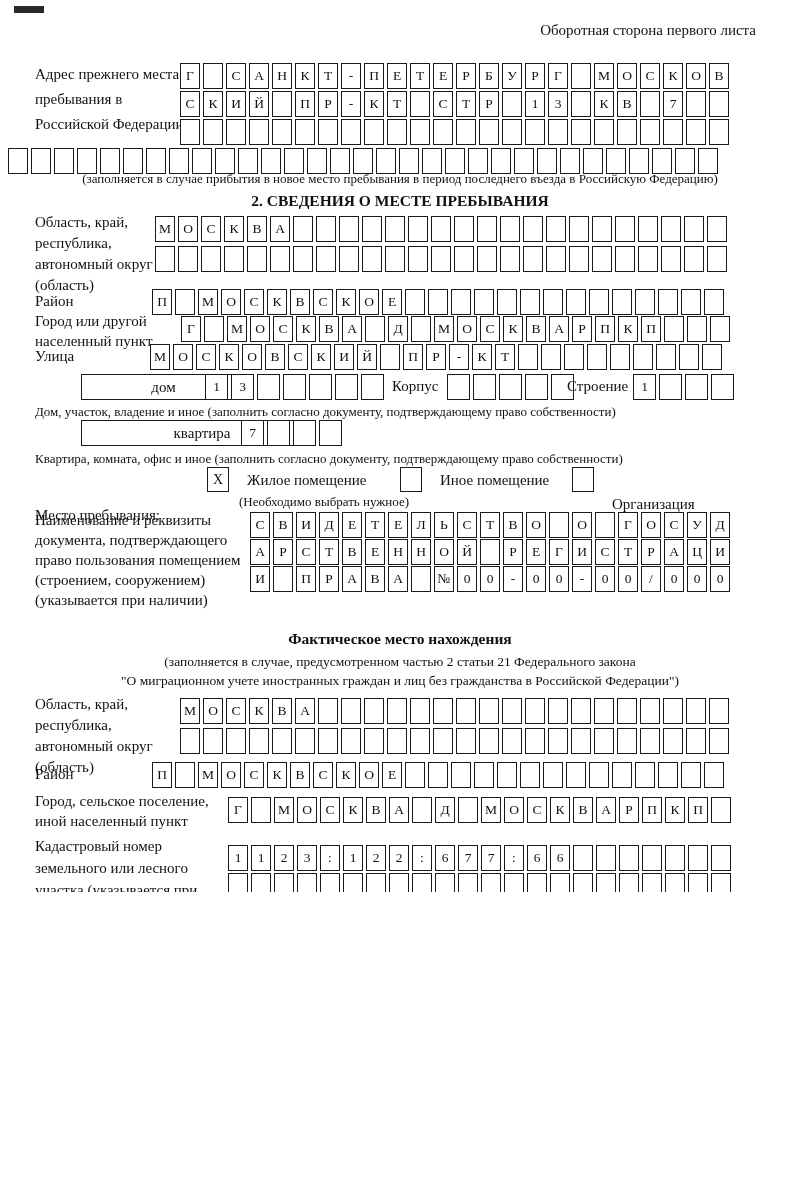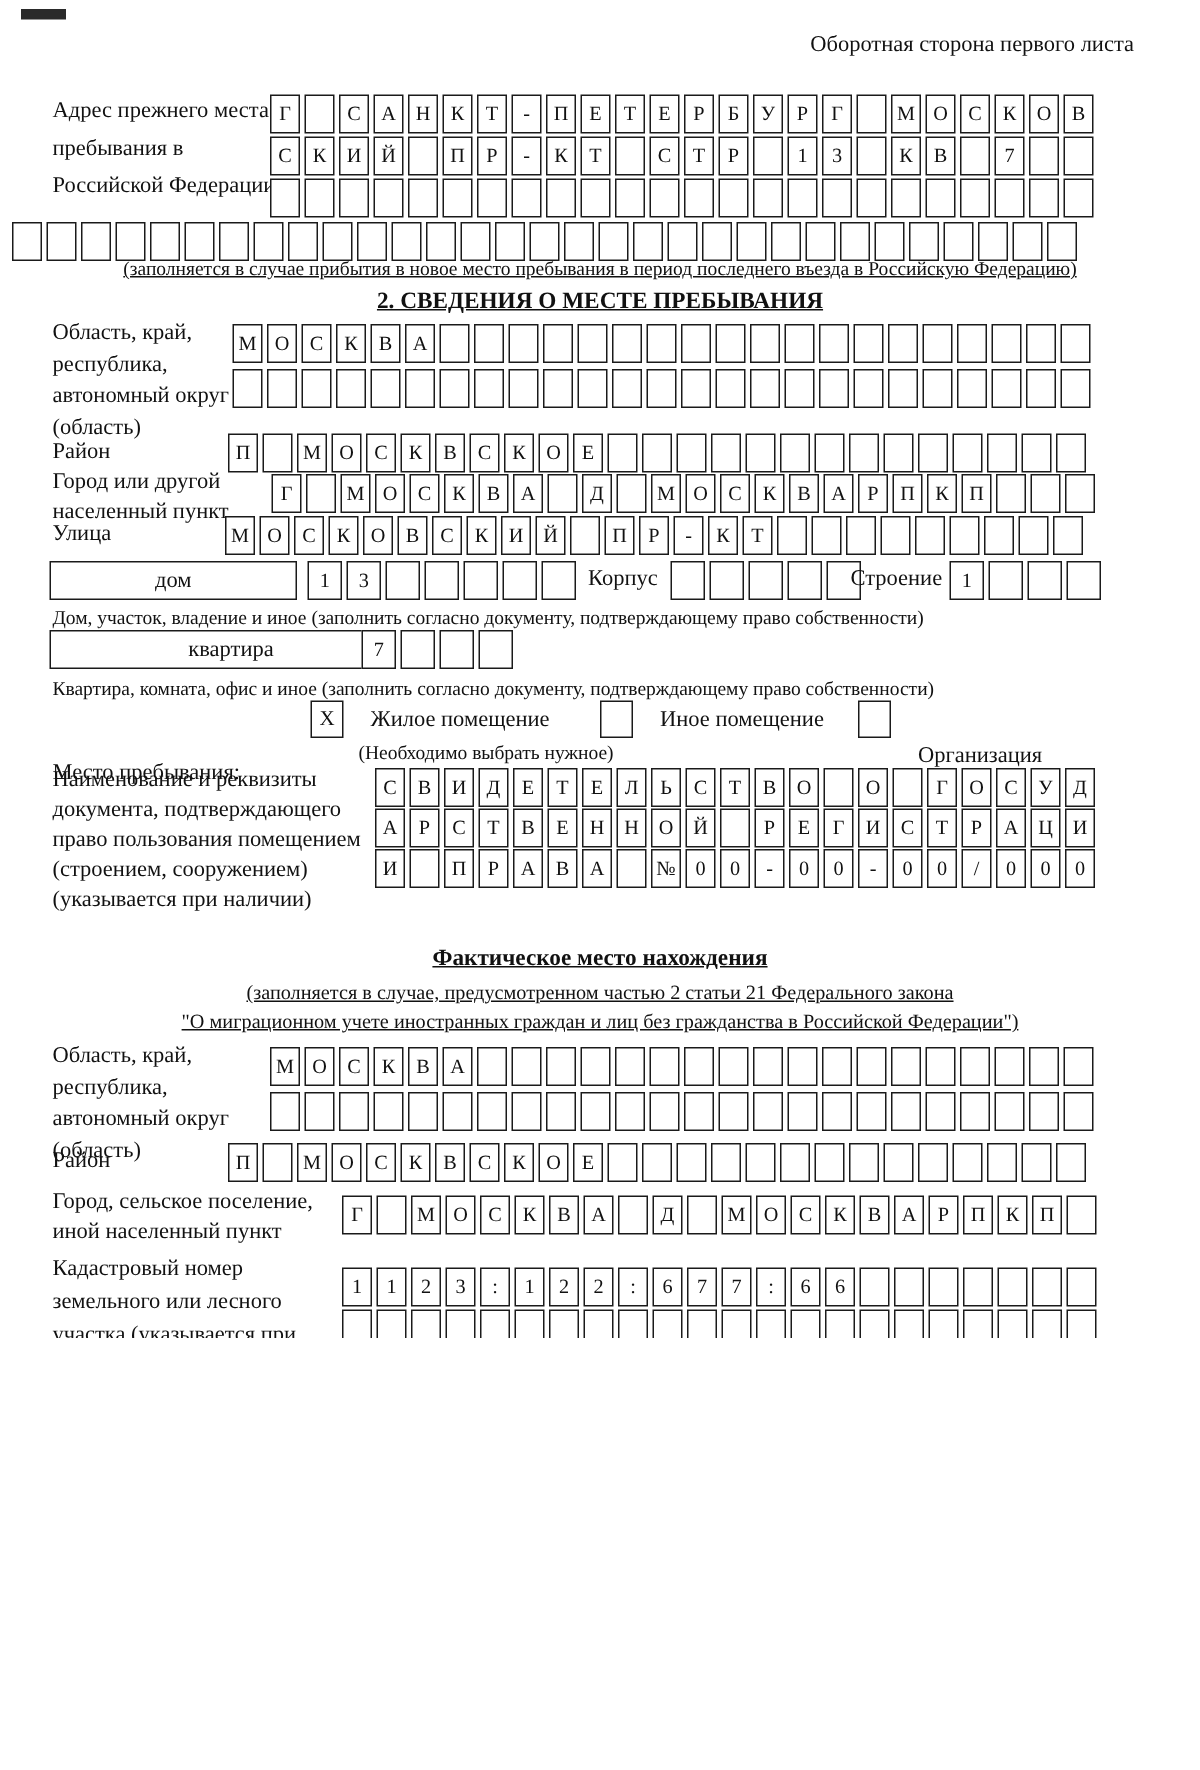--- a/index.html
+++ b/index.html
@@ -4,33 +4,33 @@
 <style>
   html,body{margin:0;padding:0;background:#fff;}
   .page{
     position:relative;width:800px;height:892px;background:#fff;color:#111;
     font-family:"Liberation Serif","DejaVu Serif",serif;overflow:hidden;
   }
   .abs{position:absolute;}
   .lbl{font-size:15px;line-height:21px;color:#111;}
   .lbl-wide{line-height:25px;}
   .note{font-size:13px;color:#111;white-space:nowrap;}
-  .center{left:0;width:800px;text-align:center;text-decoration:underline;}
+  .center{left:0;width:800px;text-align:center;}
   .title{font-size:15.5px;font-weight:bold;}
   .row{position:absolute;display:flex;gap:3px;}
   .cell{
     width:18px;height:24px;border:1.5px solid #1a1a1a;background:#fff;
     font-family:"Liberation Serif",serif;font-size:13.5px;line-height:24px;
     text-align:center;flex:0 0 auto;
   }
   .row-lg .cell{width:21px;}
   .widebox{
     position:absolute;border:1.7px solid #1a1a1a;background:#fff;
     display:flex;align-items:center;justify-content:center;
-    font-size:15px;height:24px;
+    font-size:15px;height:24px;margin-left:48px;
   }
   .cb{
     position:absolute;width:20px;height:23px;border:1.6px solid #1a1a1a;background:#fff;
     text-align:center;line-height:23px;font-size:14px;
   }
   .stamp{position:absolute;border:1.8px solid #1a1a1a;background:#fff;}
   .corner{position:absolute;background:#2a2a2a;}
 </style>
 </head>
 <body>

